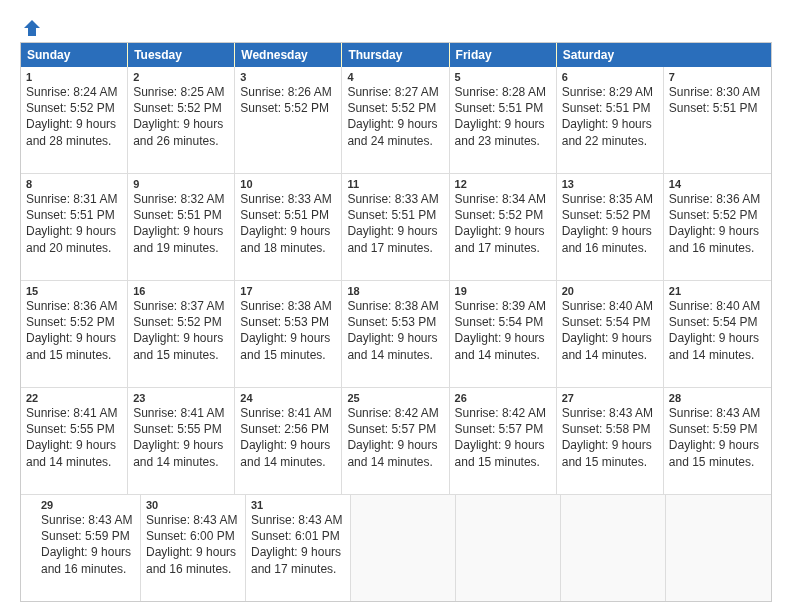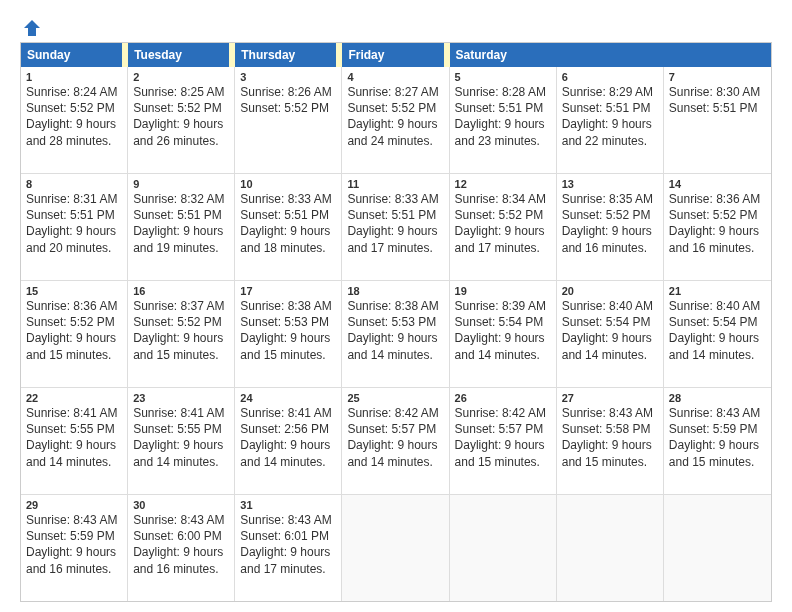--- a/index.html
+++ b/index.html
@@ -65,35 +65,35 @@
       display: grid;
       grid-template-columns: repeat(7, 1fr);
       background: #2a6ebb;
     }
     .cal-header-cell {
       color: #fff;
       font-size: 12px;
       font-weight: bold;
       padding: 5px 6px;
       text-align: left;
-      border-right: 6px solid #fef9c3;
+      border-right: 1px solid #fef9c3;
     }
     .cal-header-cell:last-child { border-right: none; }
     .cal-body {
       flex: 1;
       display: flex;
       flex-direction: column;
     }
     .cal-row {
       flex: 1;
       display: grid;
       grid-template-columns: repeat(7, 1fr);
       border-bottom: 1px solid #ddd;
     }
-    .cal-row:last-child { border-bottom: none; }
+    .cal-row:last-child { border-bottom: none; margin-left: 15px; }
     .cal-cell {
       padding: 4px 5px;
       border-right: 1px solid #ddd;
       font-size: 9.5px;
       color: #333;
       vertical-align: top;
       min-height: 0;
     }
     .cal-cell:last-child { border-right: none; }
     .cal-cell.empty { background: #f9f9f9; }
@@ -127,20 +127,21 @@
     <div class="title-section">
       <div class="month-title"></div>
       <div class="subtitle"></div>
     </div>
   </div>
 
   <div class="calendar">
     <div class="cal-header">
       <div class="cal-header-cell">Sunday</div>
       <div class="cal-header-cell">Tuesday</div>
+      <div class="cal-header-cell">Wednesday</div>
       <div class="cal-header-cell">Thursday</div>
       <div class="cal-header-cell">Friday</div>
       <div class="cal-header-cell">Saturday</div>
     </div>
     <div class="cal-body" id="cal-body">
     <div class="cal-row">
           <div class="cal-cell">
         <span class="day-number">1</span>
         <div class="cell-text">
           <div>Sunrise: 8:24 AM</div>

